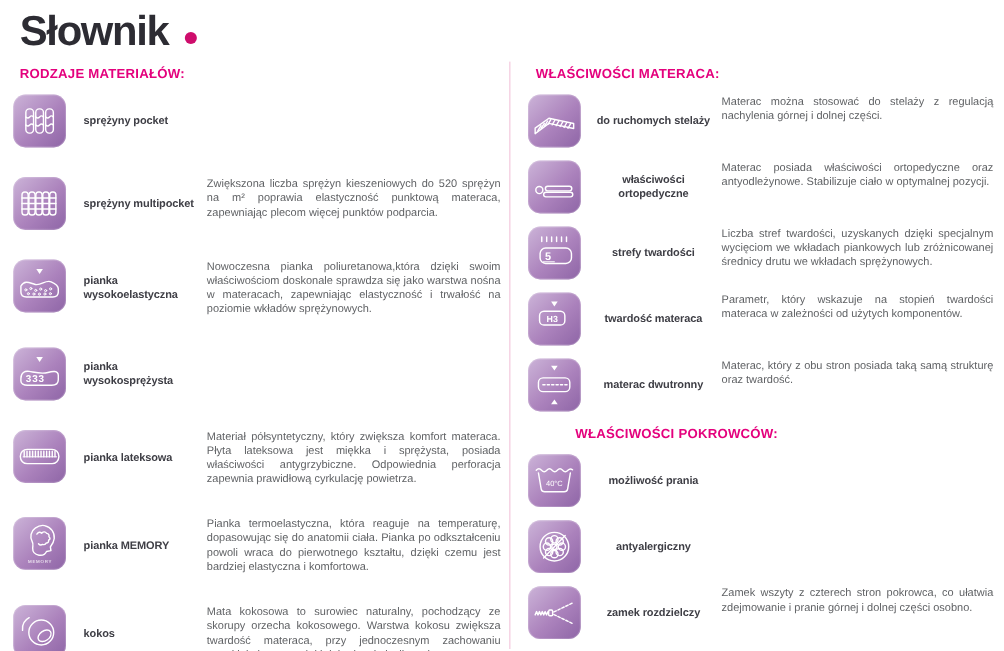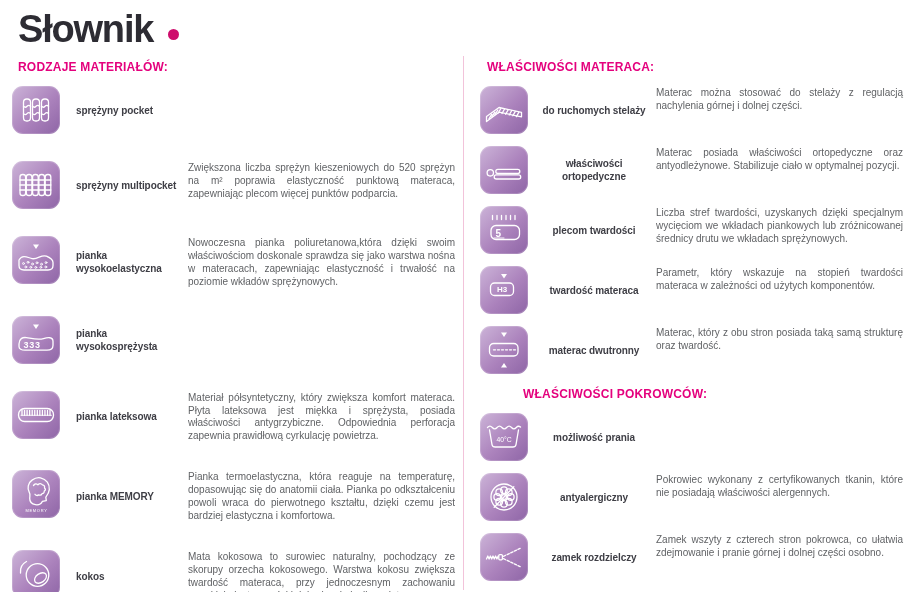--- a/index.html
+++ b/index.html
@@ -203,21 +203,21 @@
 
       <div class="row">
         <div class="tile">
           <svg viewBox="0 0 44 44" width="44" height="44">
             <path class="st" stroke-width="1.2" d="M10.5,7.5v4M15,7.5v4M19.5,7.5v4M24,7.5v4M28.5,7.5v4M33,7.5v4"></path>
             <rect class="st" x="9" y="17.5" width="28.5" height="14" rx="5"></rect>
             <text x="13.5" y="28.7" font-size="10" font-weight="bold">5</text>
             <path class="st thin" d="M12,30h10"></path>
           </svg>
         </div>
-        <div class="label">plecom twardości</div>
+        <div class="label">strefy twardości</div>
         <div class="desc">Liczba stref twardości, uzyskanych dzięki specjalnym wycięciom we wkładach piankowych lub zróżnicowanej średnicy drutu we wkładach sprężynowych.</div>
       </div>
 
       <div class="row">
         <div class="tile">
           <svg viewBox="0 0 44 44" width="44" height="44">
             <path class="fillw" d="M19,6h6l-3,4.6z"></path>
             <rect class="st" x="8.5" y="15" width="23" height="12.5" rx="4"></rect>
             <text x="20" y="24.3" font-size="8" font-weight="bold" text-anchor="middle">H3</text>
           </svg>
@@ -264,21 +264,20 @@
                 <circle cx="15.2" cy="22" r="3.3"></circle>
                 <circle cx="17.2" cy="17.2" r="3.3"></circle>
               <circle cx="22" cy="15.2" r="3.3"></circle>
                 <circle cx="26.8" cy="17.2" r="3.3"></circle>
               <circle cx="22" cy="22" r="2.4"></circle>
             </g>
             <path class="st" stroke-width="1.4" d="M31.8,11.8L12.2,32.2"></path>
           </svg>
         </div>
         <div class="label">antyalergiczny</div>
-        <div class="desc">Pokrowiec wykonany z certyfikowanych tkanin, które nie posiadają właściwości alergennych.</div>
       </div>
 
       <div class="row">
         <div class="tile">
           <svg viewBox="0 0 44 44" width="44" height="44">
             <path class="st" stroke-width="1.1" d="M4.5,24l1.3,-3 1.3,3 1.3,-3 1.3,3 1.3,-3 1.3,3 1.3,-3 1.3,3 1.3,-3"></path>
             <rect class="st" x="16.8" y="19.6" width="3.6" height="5.2" rx="1"></rect>
             <path class="st" stroke-width="1.2" stroke-dasharray="2.4 1.6" d="M21.5,21.3L38.5,13.2M21.5,23.7L38.5,31.8"></path>
           </svg>
         </div>

